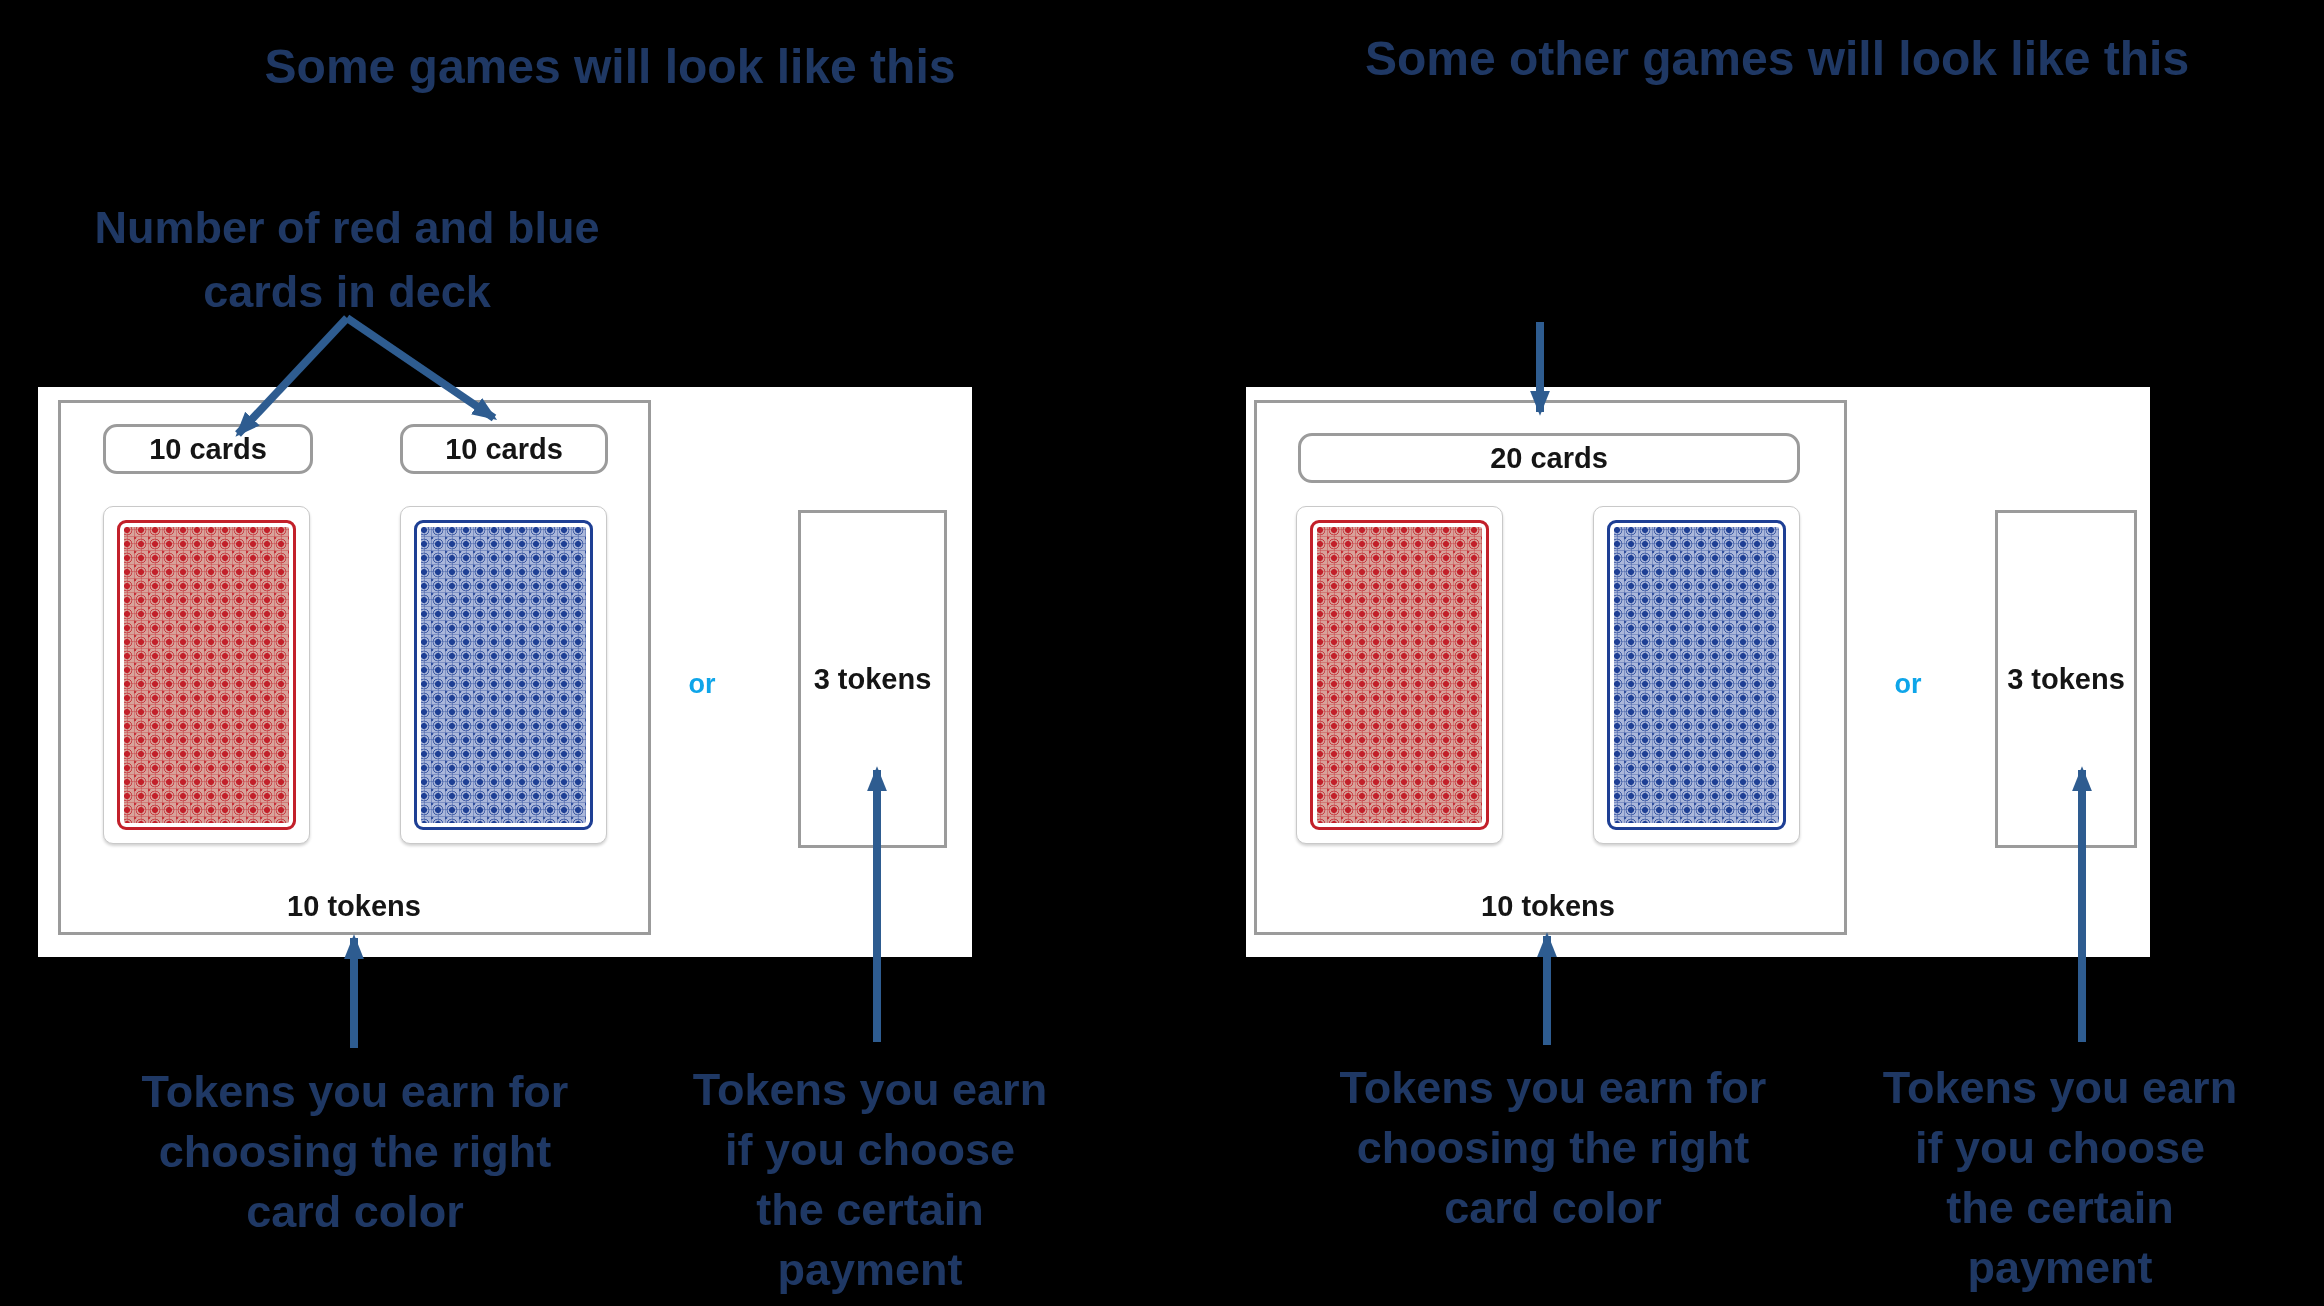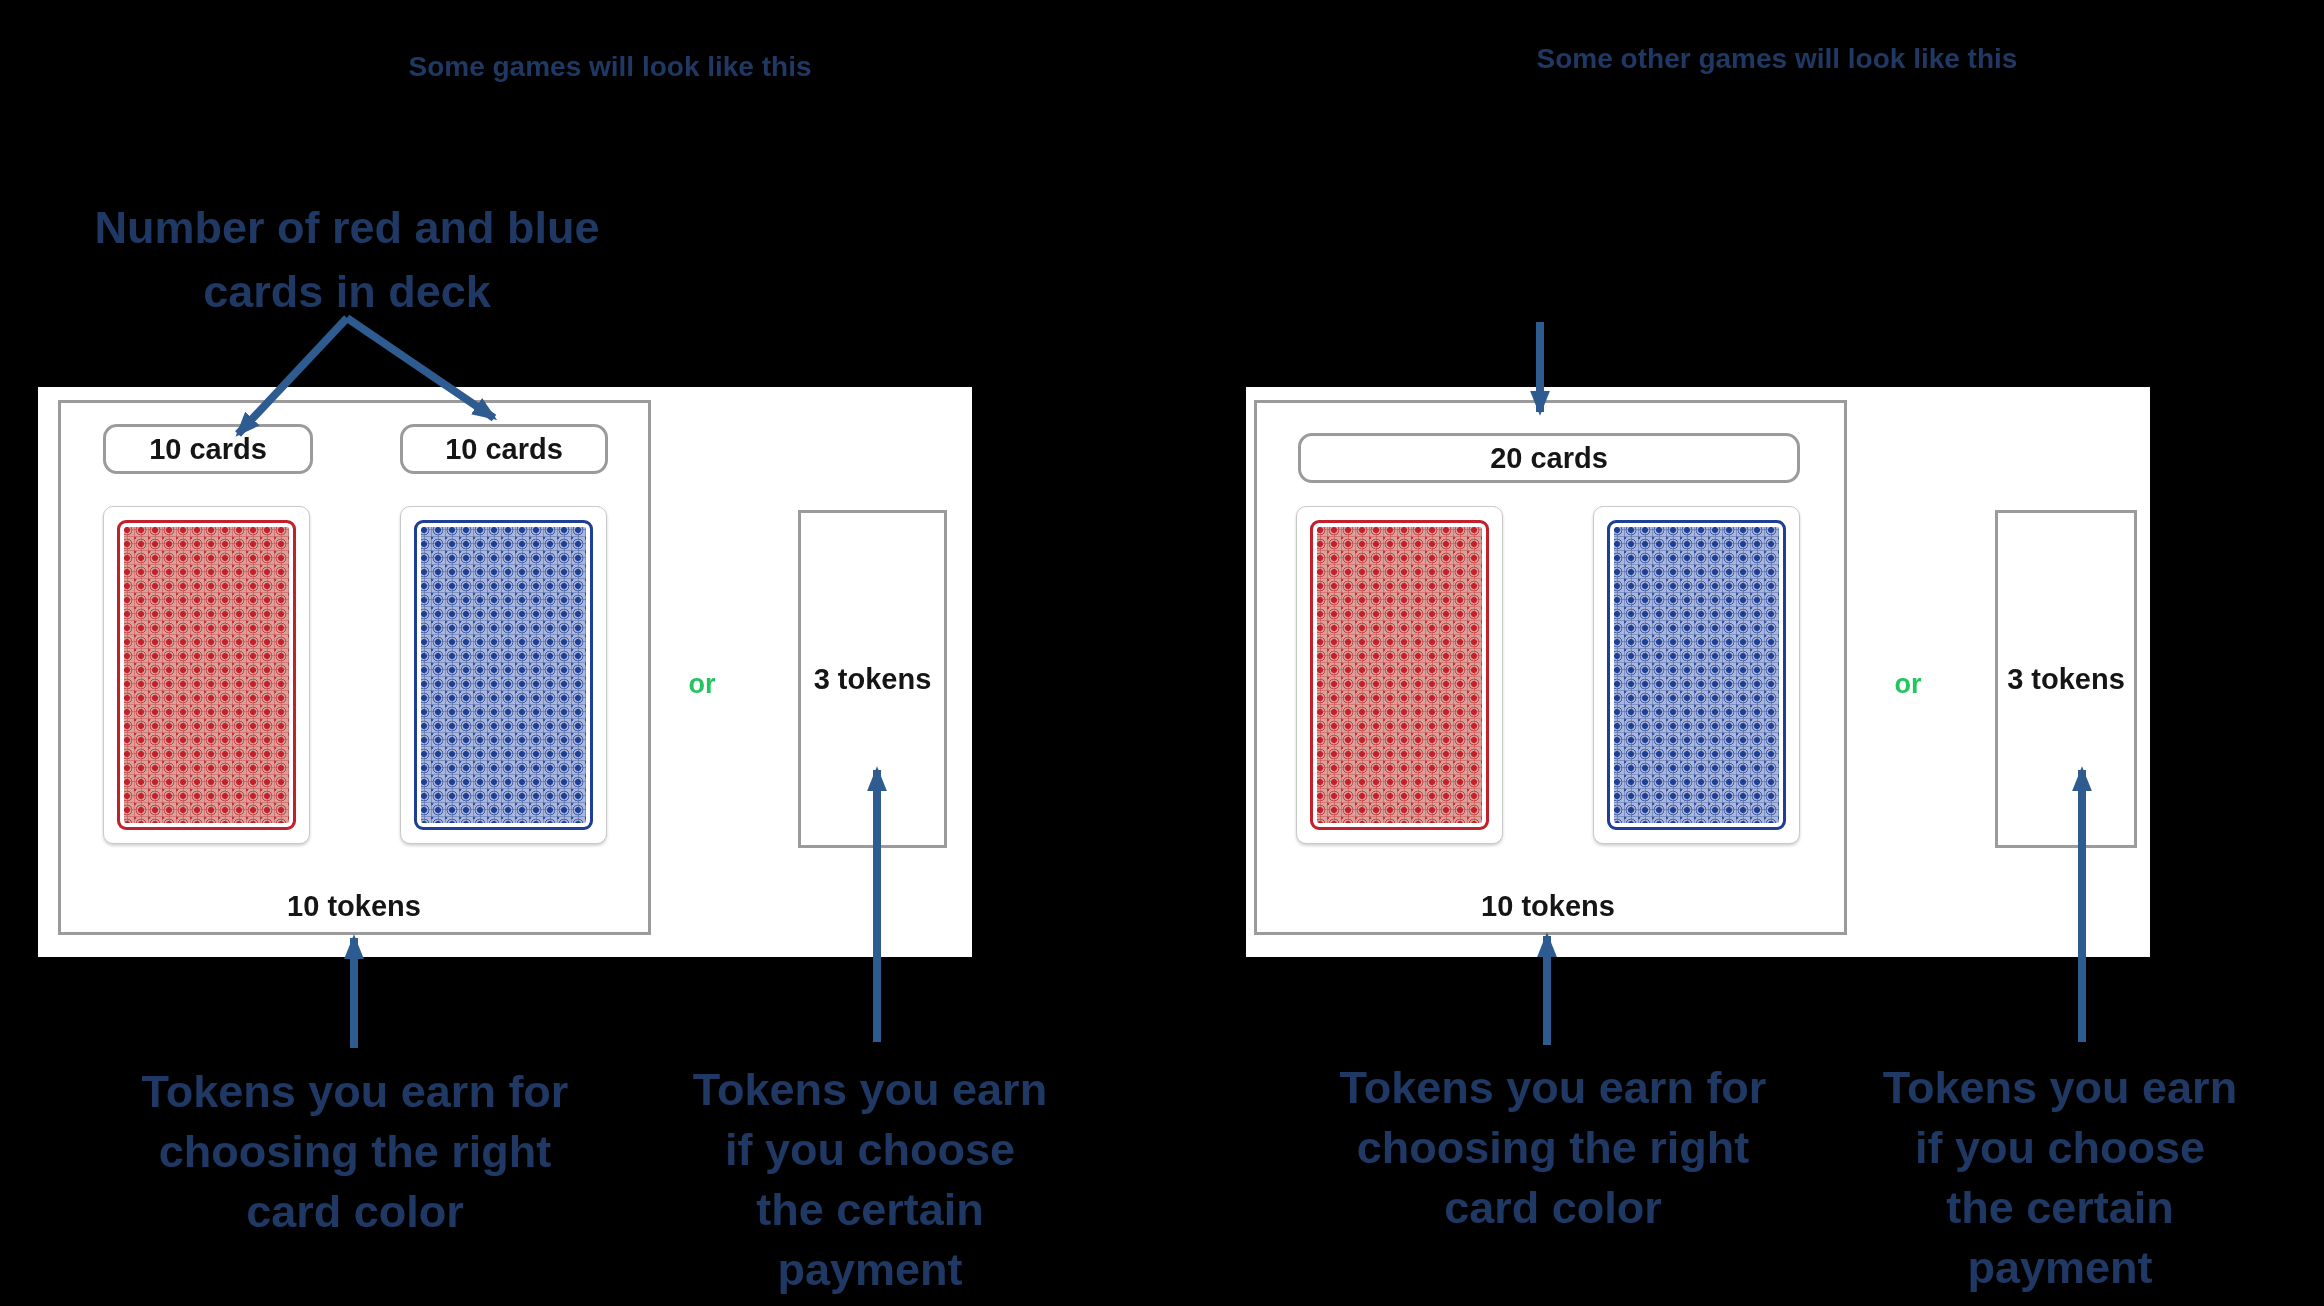--- a/index.html
+++ b/index.html
@@ -2,21 +2,21 @@
 <html><head>
 <meta charset="utf-8">
 <style>
   html,body{margin:0;padding:0;background:#000;}
   .stage{position:relative;width:2324px;height:1306px;background:#000;overflow:hidden;
          font-family:"Liberation Sans",sans-serif;}
   .abs{position:absolute;}
 
   
   .navy{color:#1f3864;font-weight:bold;text-align:center;}
-  .title{font-size:28px;line-height:54px;z-index:2;}
+  .title{font-size:48px;line-height:54px;z-index:2;}
   .ann{font-size:45px;line-height:64px;z-index:2;}
   .ann-b{font-size:45px;line-height:60px;z-index:2;text-align:center;}
 
   
   .panel{background:#fff;z-index:1;}
   .deckbox{background:#fff;border:3px solid #9b9b9b;box-sizing:border-box;z-index:2;}
   .badge{background:#fff;border:3px solid #9b9b9b;border-radius:14px;box-sizing:border-box;
          display:flex;align-items:center;justify-content:center;z-index:3;
          font-size:29px;font-weight:bold;color:#151515;text-align:right;}
   .cardholder{background:#fff;border:1px solid #c9c9c9;border-radius:10px;box-sizing:border-box;
@@ -31,21 +31,21 @@
       repeating-linear-gradient(90deg,rgba(194,32,42,.32) 0 1px,rgba(0,0,0,0) 1px 7px);
       background-size:14px 14px,14px 14px,14px 14px,14px 14px,14px 14px;}
   .card.blue{border:3px solid #1e3f94;background-color:#aab7da;background-image:
       radial-gradient(circle at 7px 7px,#1e3f94 2.6px,rgba(30,63,148,0) 3.4px),
       radial-gradient(circle at 7px 7px,rgba(30,63,148,0) 4.2px,rgba(30,63,148,.9) 4.9px,rgba(30,63,148,0) 5.7px),
       radial-gradient(circle at 0px 0px,rgba(30,63,148,.85) 2.1px,rgba(30,63,148,0) 2.8px),
       repeating-linear-gradient(0deg,rgba(30,63,148,.32) 0 1px,rgba(0,0,0,0) 1px 7px),
       repeating-linear-gradient(90deg,rgba(30,63,148,.32) 0 1px,rgba(0,0,0,0) 1px 7px);
       background-size:14px 14px,14px 14px,14px 14px,14px 14px,14px 14px;}
   .tokens{font-size:29px;font-weight:bold;color:#151515;text-align:center;z-index:3;}
-  .orlbl{font-size:27px;font-weight:600;color:#22c55e;text-align:center;z-index:3;}
+  .orlbl{font-size:27px;font-weight:600;color:#0ea5e9;text-align:center;z-index:3;}
   .certainbox{background:#fff;border:3px solid #9b9b9b;box-sizing:border-box;z-index:3;
          display:flex;align-items:center;justify-content:center;
          font-size:29px;font-weight:bold;color:#151515;}
   svg.arrows{position:absolute;left:0;top:0;z-index:5;pointer-events:none;}
 </style>
 </head>
 <body>
 
 <div class="stage">
 

